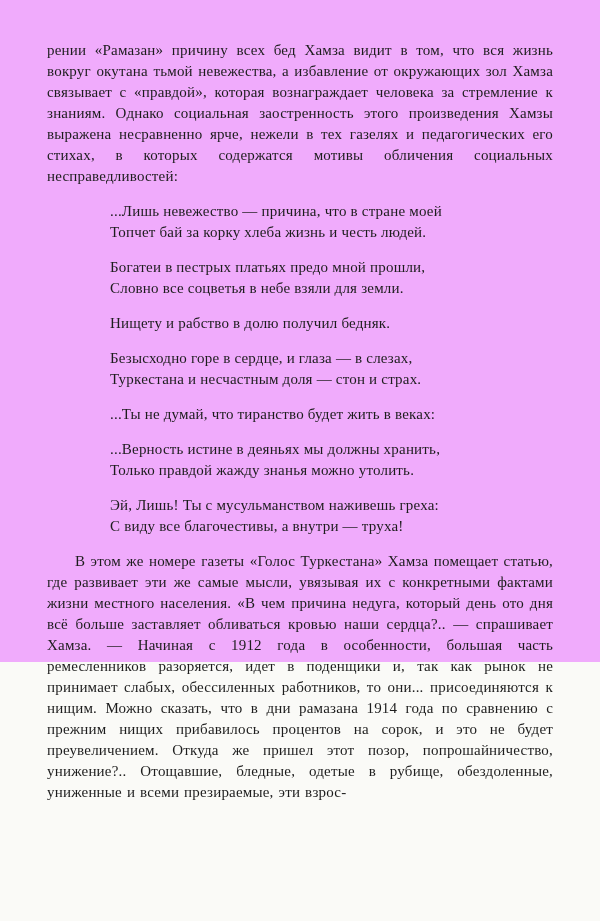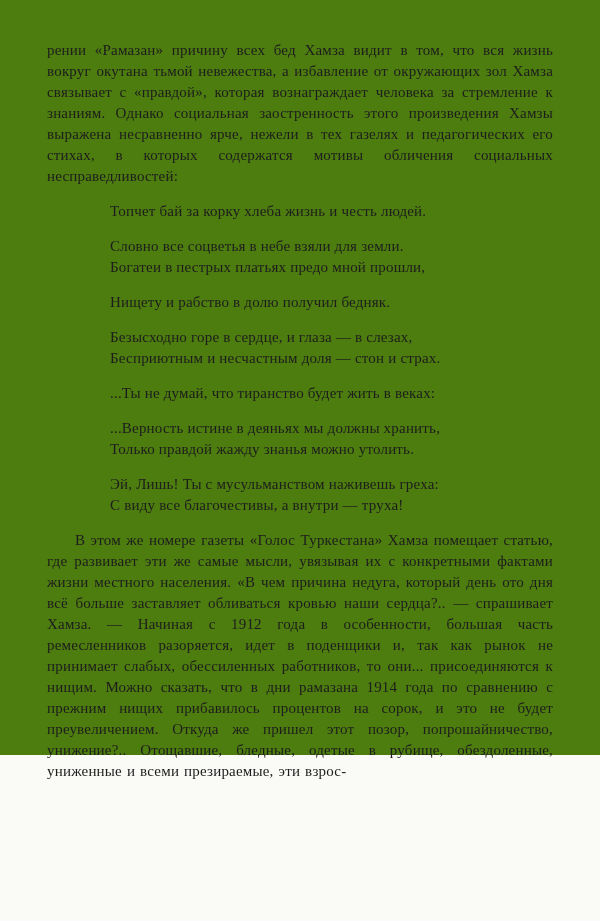--- a/index.html
+++ b/index.html
@@ -10,24 +10,24 @@
       width: 600px;
       height: 921px;
       background: #fafaf7;
       color: #1d1d1d;
       font-family: "Liberation Serif", "DejaVu Serif", serif;
       overflow: hidden;
     }
     .page {
       position: relative;
       width: 600px;
-      height: 755px;
+      height: 662px;
       box-sizing: border-box;
       padding: 40px 47px 0 47px;
-      background: #4d7c0f;
+      background: #f0abfc;
     }
     .para {
       margin: 0;
       font-size: 15px;
       line-height: 21px;
       text-align: justify;
       letter-spacing: 0.2px;
       word-spacing: 1px;
     }
     .para.continuation {
@@ -61,35 +61,36 @@
 </head>
 <body>
 
 <div class="page">
 
   <p class="para continuation">рении «Рамазан» причину всех бед Хамза видит в том, что вся жизнь вокруг окутана тьмой невежества, а избавление от окружающих зол Хамза связывает с «правдой», которая вознаграждает человека за стремление к знаниям. Однако социальная заостренность этого произведения Хамзы выражена несравненно ярче, нежели в тех газелях и педагогических его стихах, в которых содержатся мотивы обличения социальных несправедливостей:</p>
 
   <div class="poem">
 
     <div class="stanza">
+      <div class="verse-line">...Лишь невежество — причина, что в стране моей</div>
       <div class="verse-line">Топчет бай за корку хлеба жизнь и честь людей.</div>
     </div>
 
     <div class="stanza">
+      <div class="verse-line">Богатеи в пестрых платьях предо мной прошли,</div>
       <div class="verse-line">Словно все соцветья в небе взяли для земли.</div>
-      <div class="verse-line">Богатеи в пестрых платьях предо мной прошли,</div>
     </div>
 
     <div class="stanza">
       <div class="verse-line">Нищету и рабство в долю получил бедняк.</div>
     </div>
 
     <div class="stanza">
       <div class="verse-line">Безысходно горе в сердце, и глаза — в слезах,</div>
-      <div class="verse-line">Бесприютным и несчастным доля — стон и страх.</div>
+      <div class="verse-line">Туркестана и несчастным доля — стон и страх.</div>
     </div>
 
     <div class="stanza">
       <div class="verse-line">...Ты не думай, что тиранство будет жить в веках:</div>
     </div>
 
     <div class="stanza">
       <div class="verse-line">...Верность истине в деяньях мы должны хранить,</div>
       <div class="verse-line">Только правдой жажду знанья можно утолить.</div>
     </div>

